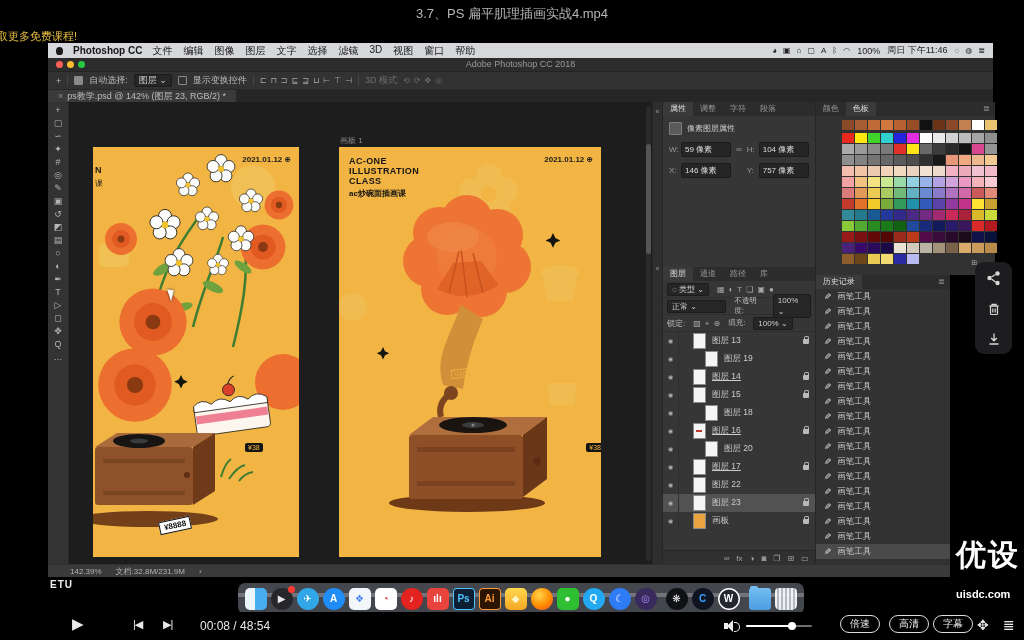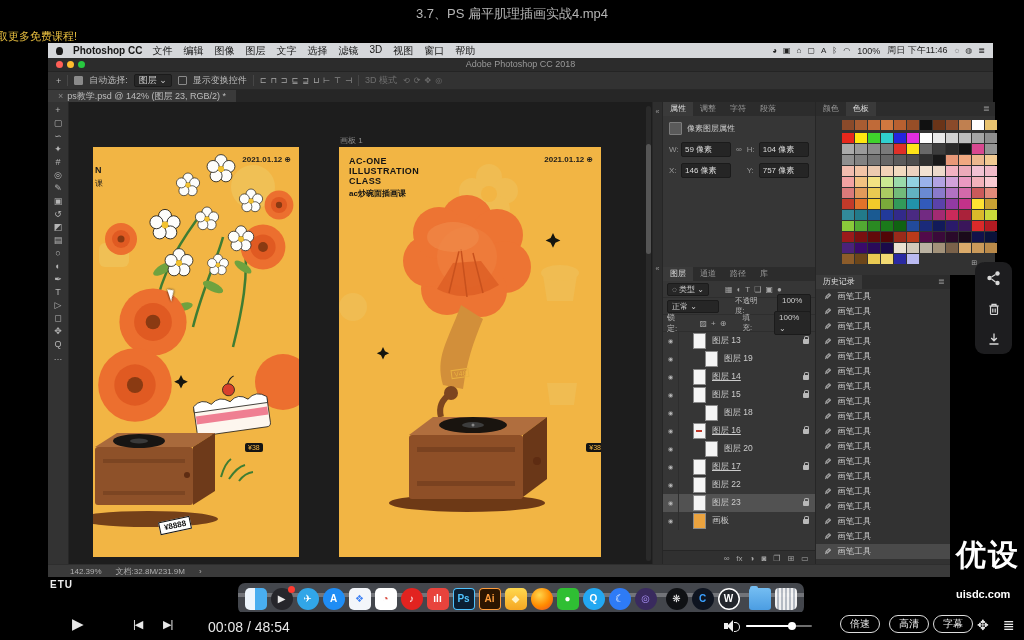--- a/index.html
+++ b/index.html
@@ -9,21 +9,21 @@
 
   
   #vtitle{top:5px;left:0;right:0;text-align:center;font-size:13px;color:#b5b5b5;}
   #promo{left:-14px;top:29px;font-size:11px;color:#e6bd3f;white-space:nowrap;}
   #etu{left:50px;top:579px;font-size:10px;font-weight:bold;color:#eee;letter-spacing:1px;z-index:6;}
   #controls{left:0;right:0;top:612px;height:28px;background:#000;z-index:7;}
   #controls .cbtn{position:absolute;color:#e8e8e8;cursor:pointer;}
   #play{left:72px;top:3px;font-size:15px;}
   #prev{left:133px;top:6px;font-size:11px;letter-spacing:-1px;}
   #next{left:163px;top:6px;font-size:11px;letter-spacing:-1px;}
-  #time{left:208px;top:7px;font-size:14px;color:#c8c8c8;}
+  #time{left:200px;top:7px;font-size:12px;color:#c8c8c8;}
   #spk{left:724px;top:8px;width:14px;height:12px;}
   #spk .box{position:absolute;left:0;top:3px;width:4px;height:6px;background:#eee;}
   #spk .cone{position:absolute;left:3px;top:0;width:0;height:0;border-right:6px solid #eee;border-top:6px solid transparent;border-bottom:6px solid transparent;}
   #spk .arc{position:absolute;left:10px;top:2px;width:5px;height:8px;border:1.5px solid #eee;border-left:none;border-radius:0 6px 6px 0;}
   #vol{left:746px;top:13px;width:66px;height:2px;background:#6e6e6e;border-radius:2px;}
   #vol .fill{position:absolute;left:0;top:0;height:2px;background:#fff;border-radius:2px;}
   #vol .knob{position:absolute;top:-3px;width:8px;height:8px;background:#fff;border-radius:50%;}
   .pillbtn{position:absolute;top:3px;border:1px solid #ddd;border-radius:10px;color:#eee;
            font-size:10px;padding:2px 9px;line-height:12px;cursor:pointer;}
   #bspeed{left:840px;} #bhd{left:889px;} #bsub{left:933px;}
@@ -108,21 +108,21 @@
   .tmenu{margin-left:auto;padding:0 5px;line-height:14px;color:#8a8a8a;font-size:8px;cursor:pointer;}
   #propbody{padding:6px 6px;font-size:8px;color:#ccc;}
   #propbody .r1{display:flex;gap:5px;align-items:center;margin-bottom:7px;}
   #propbody .thumbico{width:11px;height:11px;background:#5a5a5a;border:1px solid #7d7d7d;border-radius:1px;}
   .fld{display:flex;gap:3px;align-items:center;margin-bottom:6px;}
   .fld .lab{color:#999;width:9px;}
   .valbox{background:#252525;border:1px solid #1b1b1b;border-radius:2px;padding:1px 3px;width:42px;color:#ddd;}
   .linkico{color:#999;margin:0 2px;}
 
   #laysec{position:absolute;left:0;right:0;top:165px;bottom:0;display:flex;flex-direction:column;}
-  .srow{height:16px;display:flex;align-items:center;gap:16px;padding:0 4px;font-size:8px;color:#bbb;
+  .srow{height:16px;display:flex;align-items:center;gap:8px;padding:0 4px;font-size:8px;color:#bbb;
         border-bottom:1px solid #2e2e2e;}
   .srow .ddl{font-size:8px;}
   #layerlist{flex:1;overflow:hidden;}
   .lrow{height:18px;display:flex;align-items:center;font-size:8.5px;color:#ccc;position:relative;}
   .lrow.sel{background:#525252;}
   .lrow .eye{width:15px;text-align:center;font-size:6px;color:#b5b5b5;border-right:1px solid #2e2e2e;align-self:stretch;line-height:18px;}
   .lthumb{width:11px;height:14px;background:#f5f5f5;border:1px solid #8a8a8a;margin-left:5px;position:relative;flex:none;}
   .lrow.ind .lthumb{margin-left:17px;}
   .lrow.t-red .lthumb::after{content:'';position:absolute;left:2px;top:6px;width:6px;height:2px;background:#c0392b;}
   .lrow.t-orange .lthumb{background:#eba33f;}

